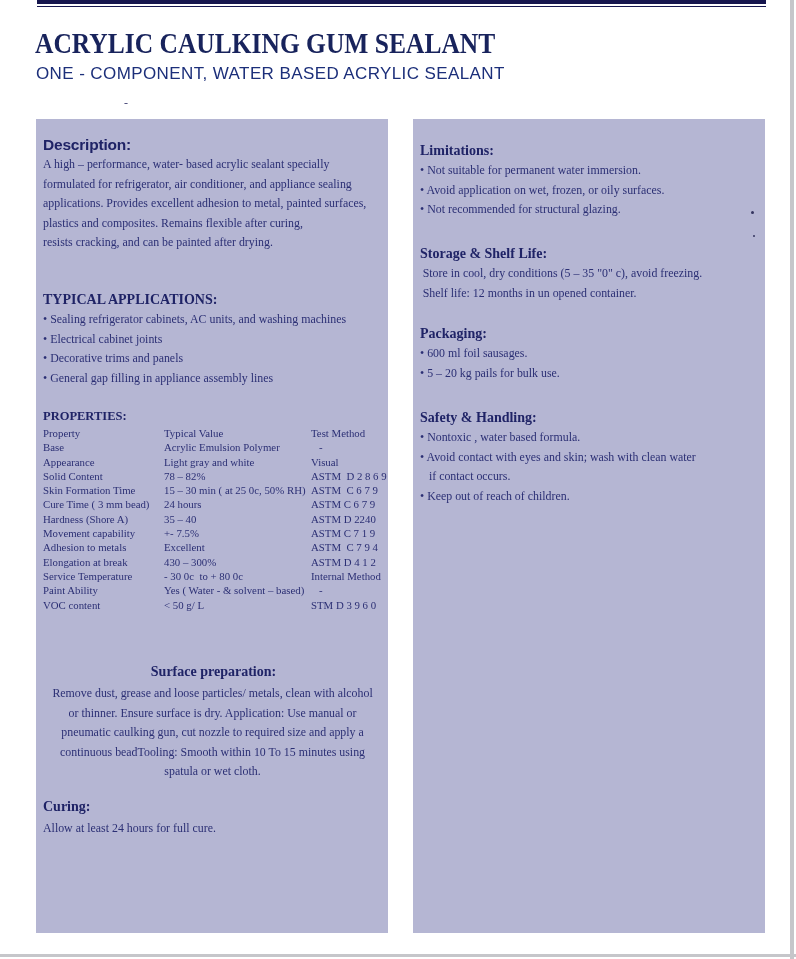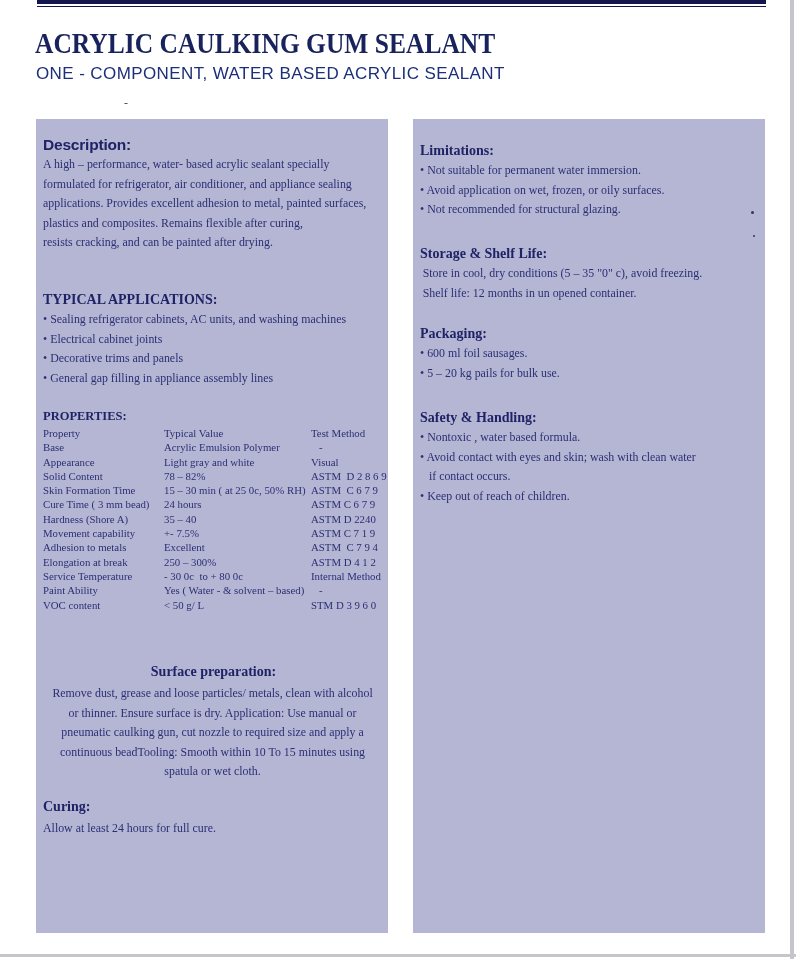--- a/index.html
+++ b/index.html
@@ -164,21 +164,21 @@
             <span>+- 7.5%</span>
             <span>ASTM C 7 1 9</span>
           </div>
             <div class="prop-row">
             <span>Adhesion to metals</span>
             <span>Excellent</span>
             <span>ASTM  C 7 9 4</span>
           </div>
             <div class="prop-row">
             <span>Elongation at break</span>
-            <span>250 – 300%</span>
+            <span>430 – 300%</span>
             <span>ASTM D 4 1 2</span>
           </div>
             <div class="prop-row">
             <span>Service Temperature</span>
             <span>- 30 0c  to + 80 0c</span>
             <span>Internal Method</span>
           </div>
             <div class="prop-row">
             <span>Paint Ability</span>
             <span>Yes ( Water - &amp; solvent – based)</span>

